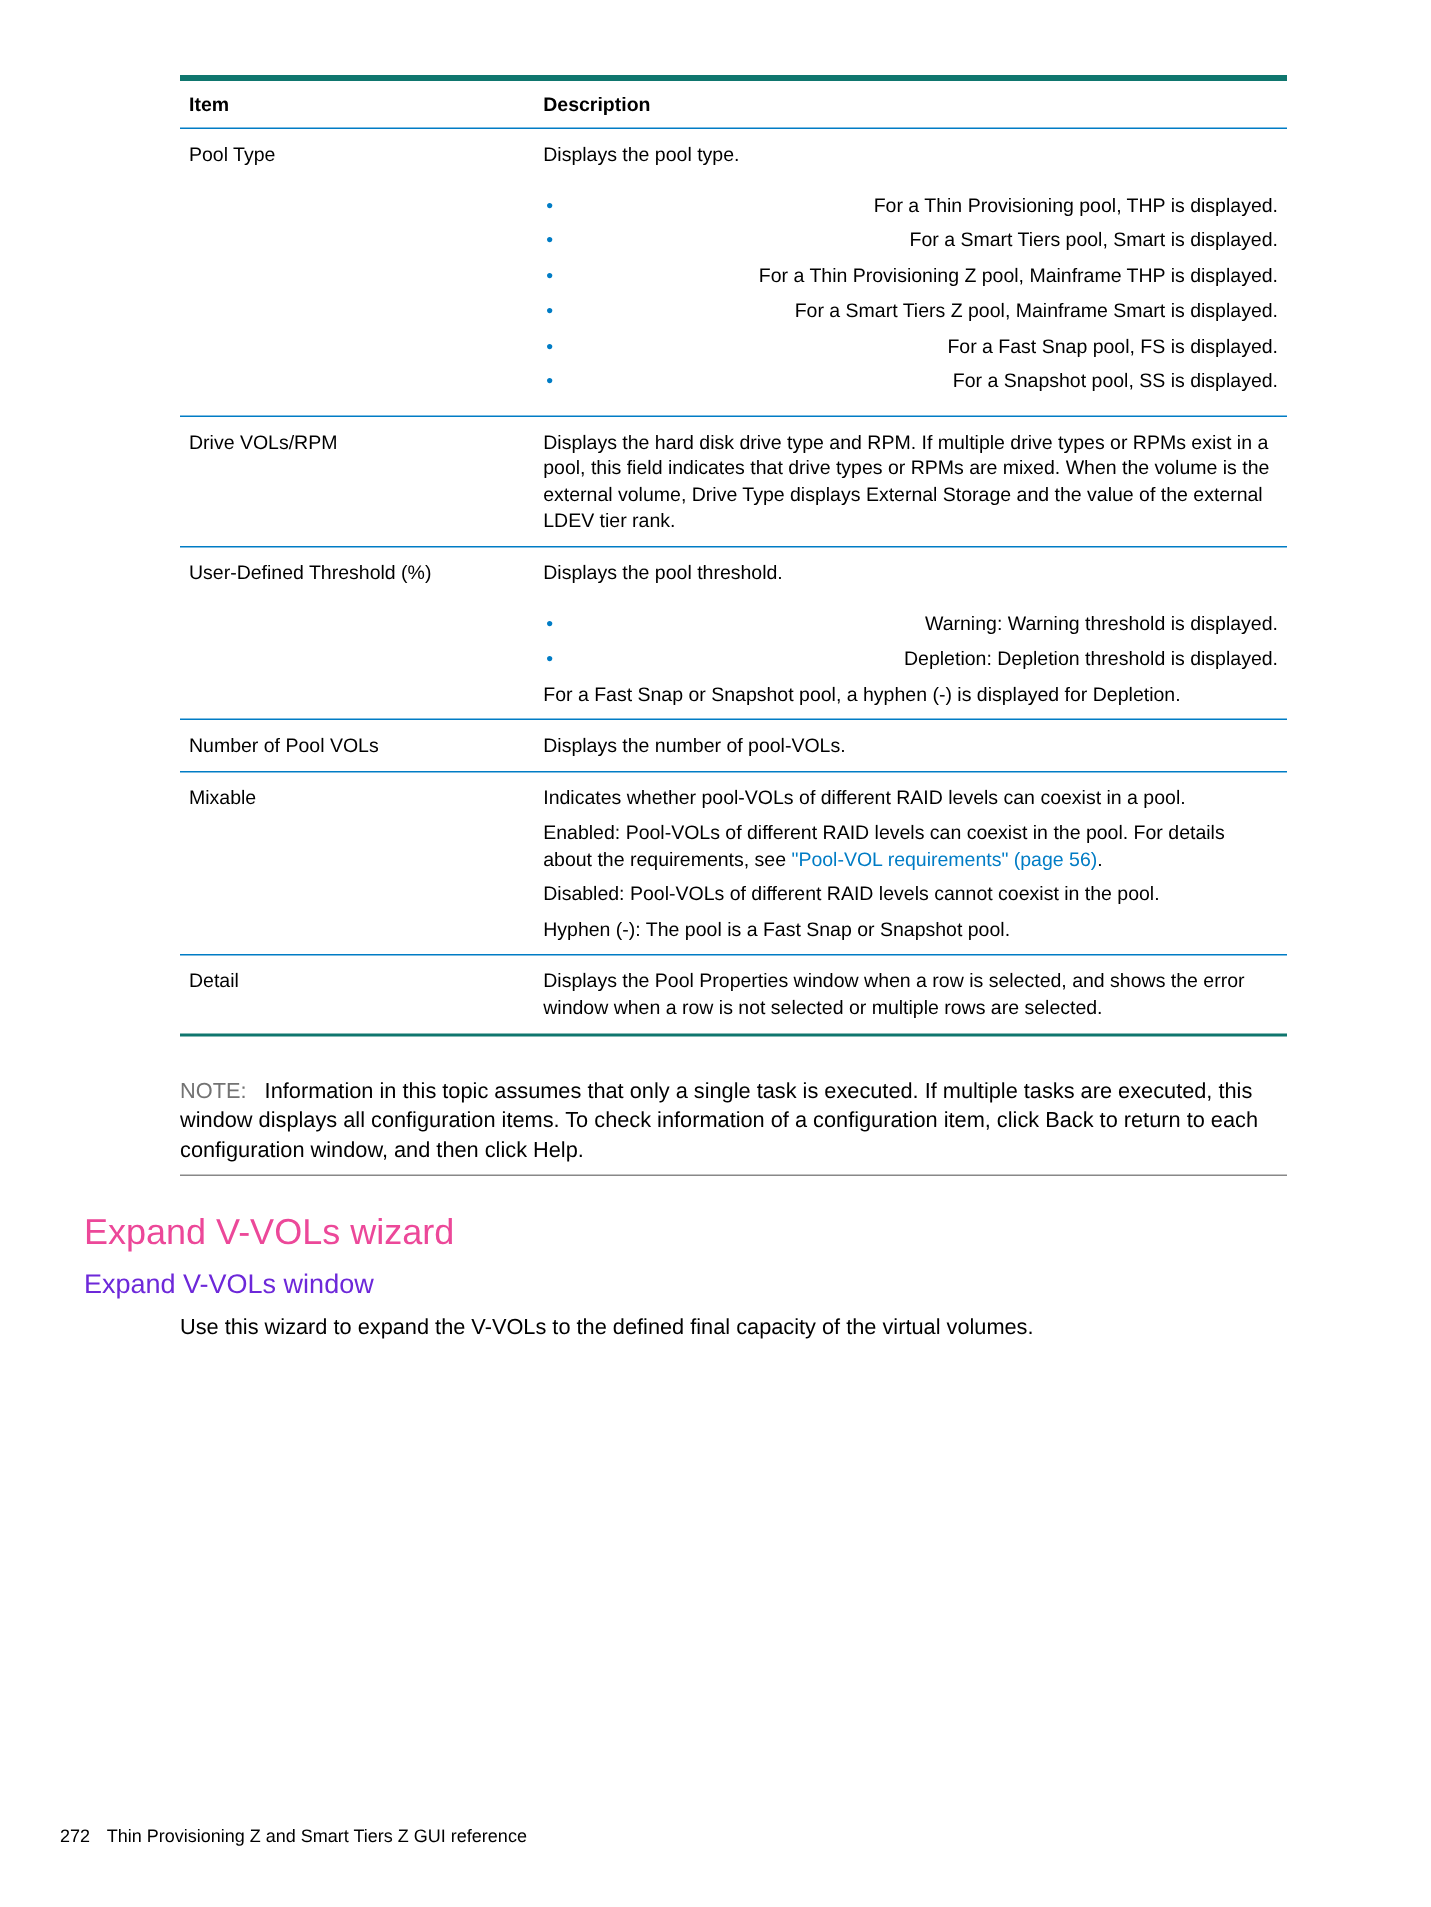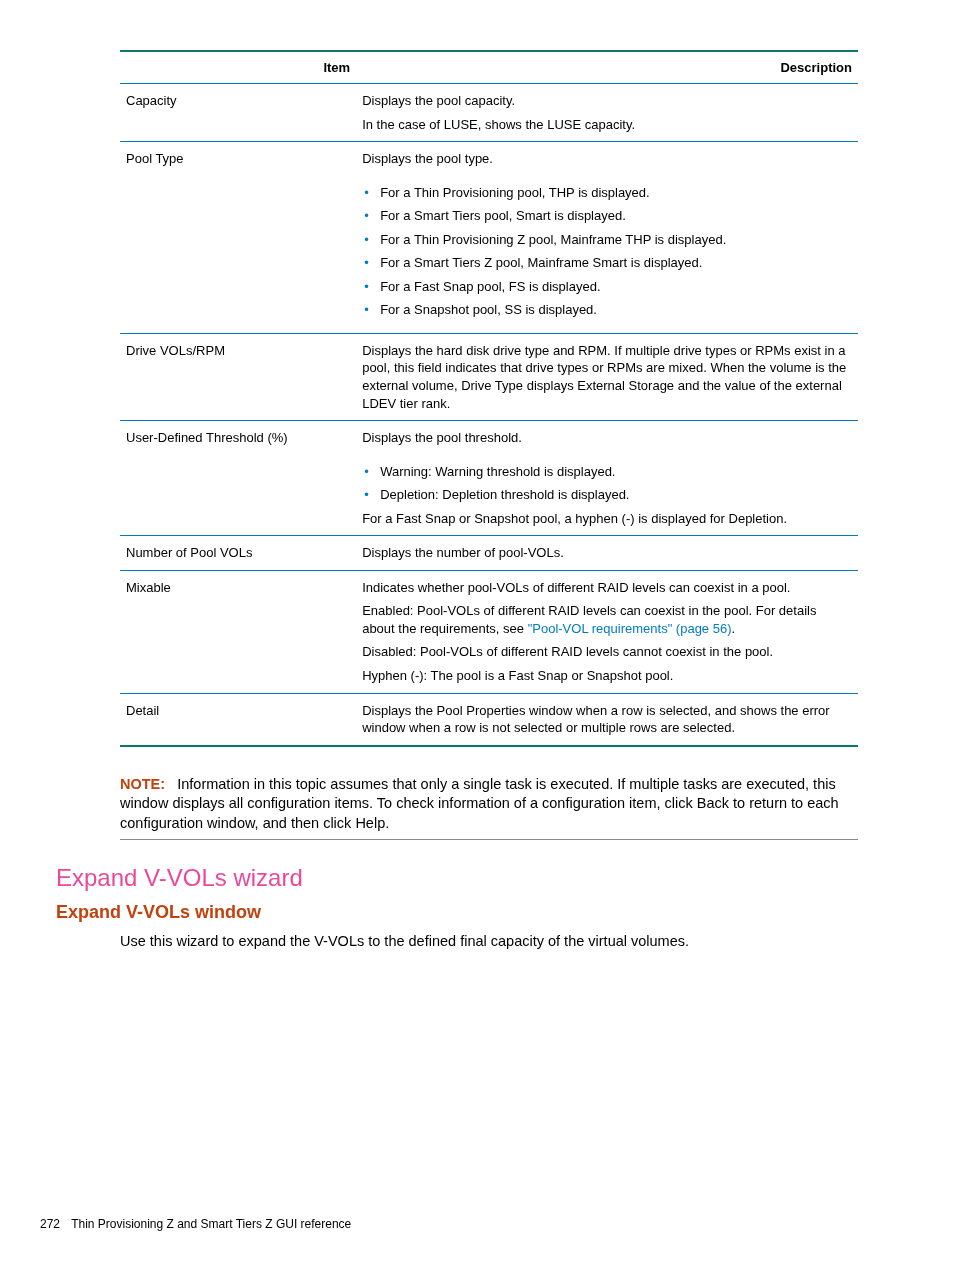--- a/index.html
+++ b/index.html
@@ -1,58 +1,51 @@
 <!DOCTYPE html>
 <html><head>
 <meta charset="utf-8">
 <style>
   * { box-sizing: border-box; margin: 0; padding: 0; }
   html, body { width: 954px; background: #fff; font-family: Arial, Helvetica, sans-serif; color: #000; }
   .page { width: 954px; padding: 50px 96px 40px 120px; position: relative; min-height: 1271px; }
   table.main { width: 100%; border-collapse: collapse; border-top: 2px solid #007cc5; border-bottom: 2px solid #007cc5; }
-  table.main th { text-align: right; font-weight: bold; font-size: 13px; padding: 8px 6px 8px 6px; border-top: 2px solid #0f766e; border-bottom: 1px solid #007cc5; vertical-align: top; }
+  table.main th { text-align: left; font-weight: bold; font-size: 13px; padding: 8px 6px 8px 6px; border-top: 4px solid #0f766e; border-bottom: 1px solid #007cc5; vertical-align: top; }
   table.main td { font-size: 13px; padding: 8px 6px 8px 6px; border-bottom: 1px solid #007cc5; vertical-align: top; line-height: 1.35; }
   table.main tr:last-child td { border-bottom: 2px solid #0f766e; }
   .col-item { width: 32%; }
   .col-desc { width: 68%; }
-  ul.bullets { list-style: none; padding-left: 0; margin-top: 16px; }
+  ul.bullets { list-style: none; padding-left: 0; margin-top: 16px; text-align: right; }
   ul.bullets li { position: relative; padding-left: 18px; margin-bottom: 6px; }
   ul.bullets li::before { content: "•"; color: #007cc5; position: absolute; left: 2px; top: 0; font-size: 13px; line-height: 1.35; }
   .para { margin-bottom: 6px; }
   .para:last-child { margin-bottom: 0; }
   .note-block { margin-top: 28px; border-bottom: 1px solid #888; padding-bottom: 6px; font-size: 14.5px; line-height: 1.35; }
-  .note-label { color: #c2410c; font-weight: bold; }
+  .note-label { color: #737373; font-weight: normal; }
   .bold { font-weight: normal; }
   .link { color: #007cc5; }
   h1.section { color: #ec4899; font-weight: normal; font-size: 24px; margin-top: 24px; margin-left: -64px; }
-  h2.subsection { color: #c2410c; font-weight: bold; font-size: 18px; margin-top: 10px; margin-left: -64px; }
+  h2.subsection { color: #6d28d9; font-weight: normal; font-size: 18px; margin-top: 10px; margin-left: -64px; }
   .body-para { font-size: 14.5px; margin-top: 10px; }
   .footer { position: absolute; bottom: 40px; left: 40px; font-size: 12px; }
   .footer .pg { margin-right: 8px; }
 </style>
 </head>
 <body>
 
 <div class="page">
 
   <table class="main">
     <thead>
       <tr>
         <th class="col-item">Item</th>
         <th class="col-desc">Description</th>
       </tr>
     </thead>
     <tbody>
-      <tr>
-        <td>Capacity</td>
-        <td>
-          <div class="para">Displays the pool capacity.</div>
-          <div class="para">In the case of LUSE, shows the LUSE capacity.</div>
-        </td>
-      </tr>
       <tr>
         <td>Pool Type</td>
         <td>
           <div class="para">Displays the pool type.</div>
           <ul class="bullets">
             <li>For a Thin Provisioning pool, THP is displayed.</li>
             <li>For a Smart Tiers pool, Smart is displayed.</li>
             <li>For a Thin Provisioning Z pool, Mainframe THP is displayed.</li>
             <li>For a Smart Tiers Z pool, Mainframe Smart is displayed.</li>
             <li>For a Fast Snap pool, FS is displayed.</li>

